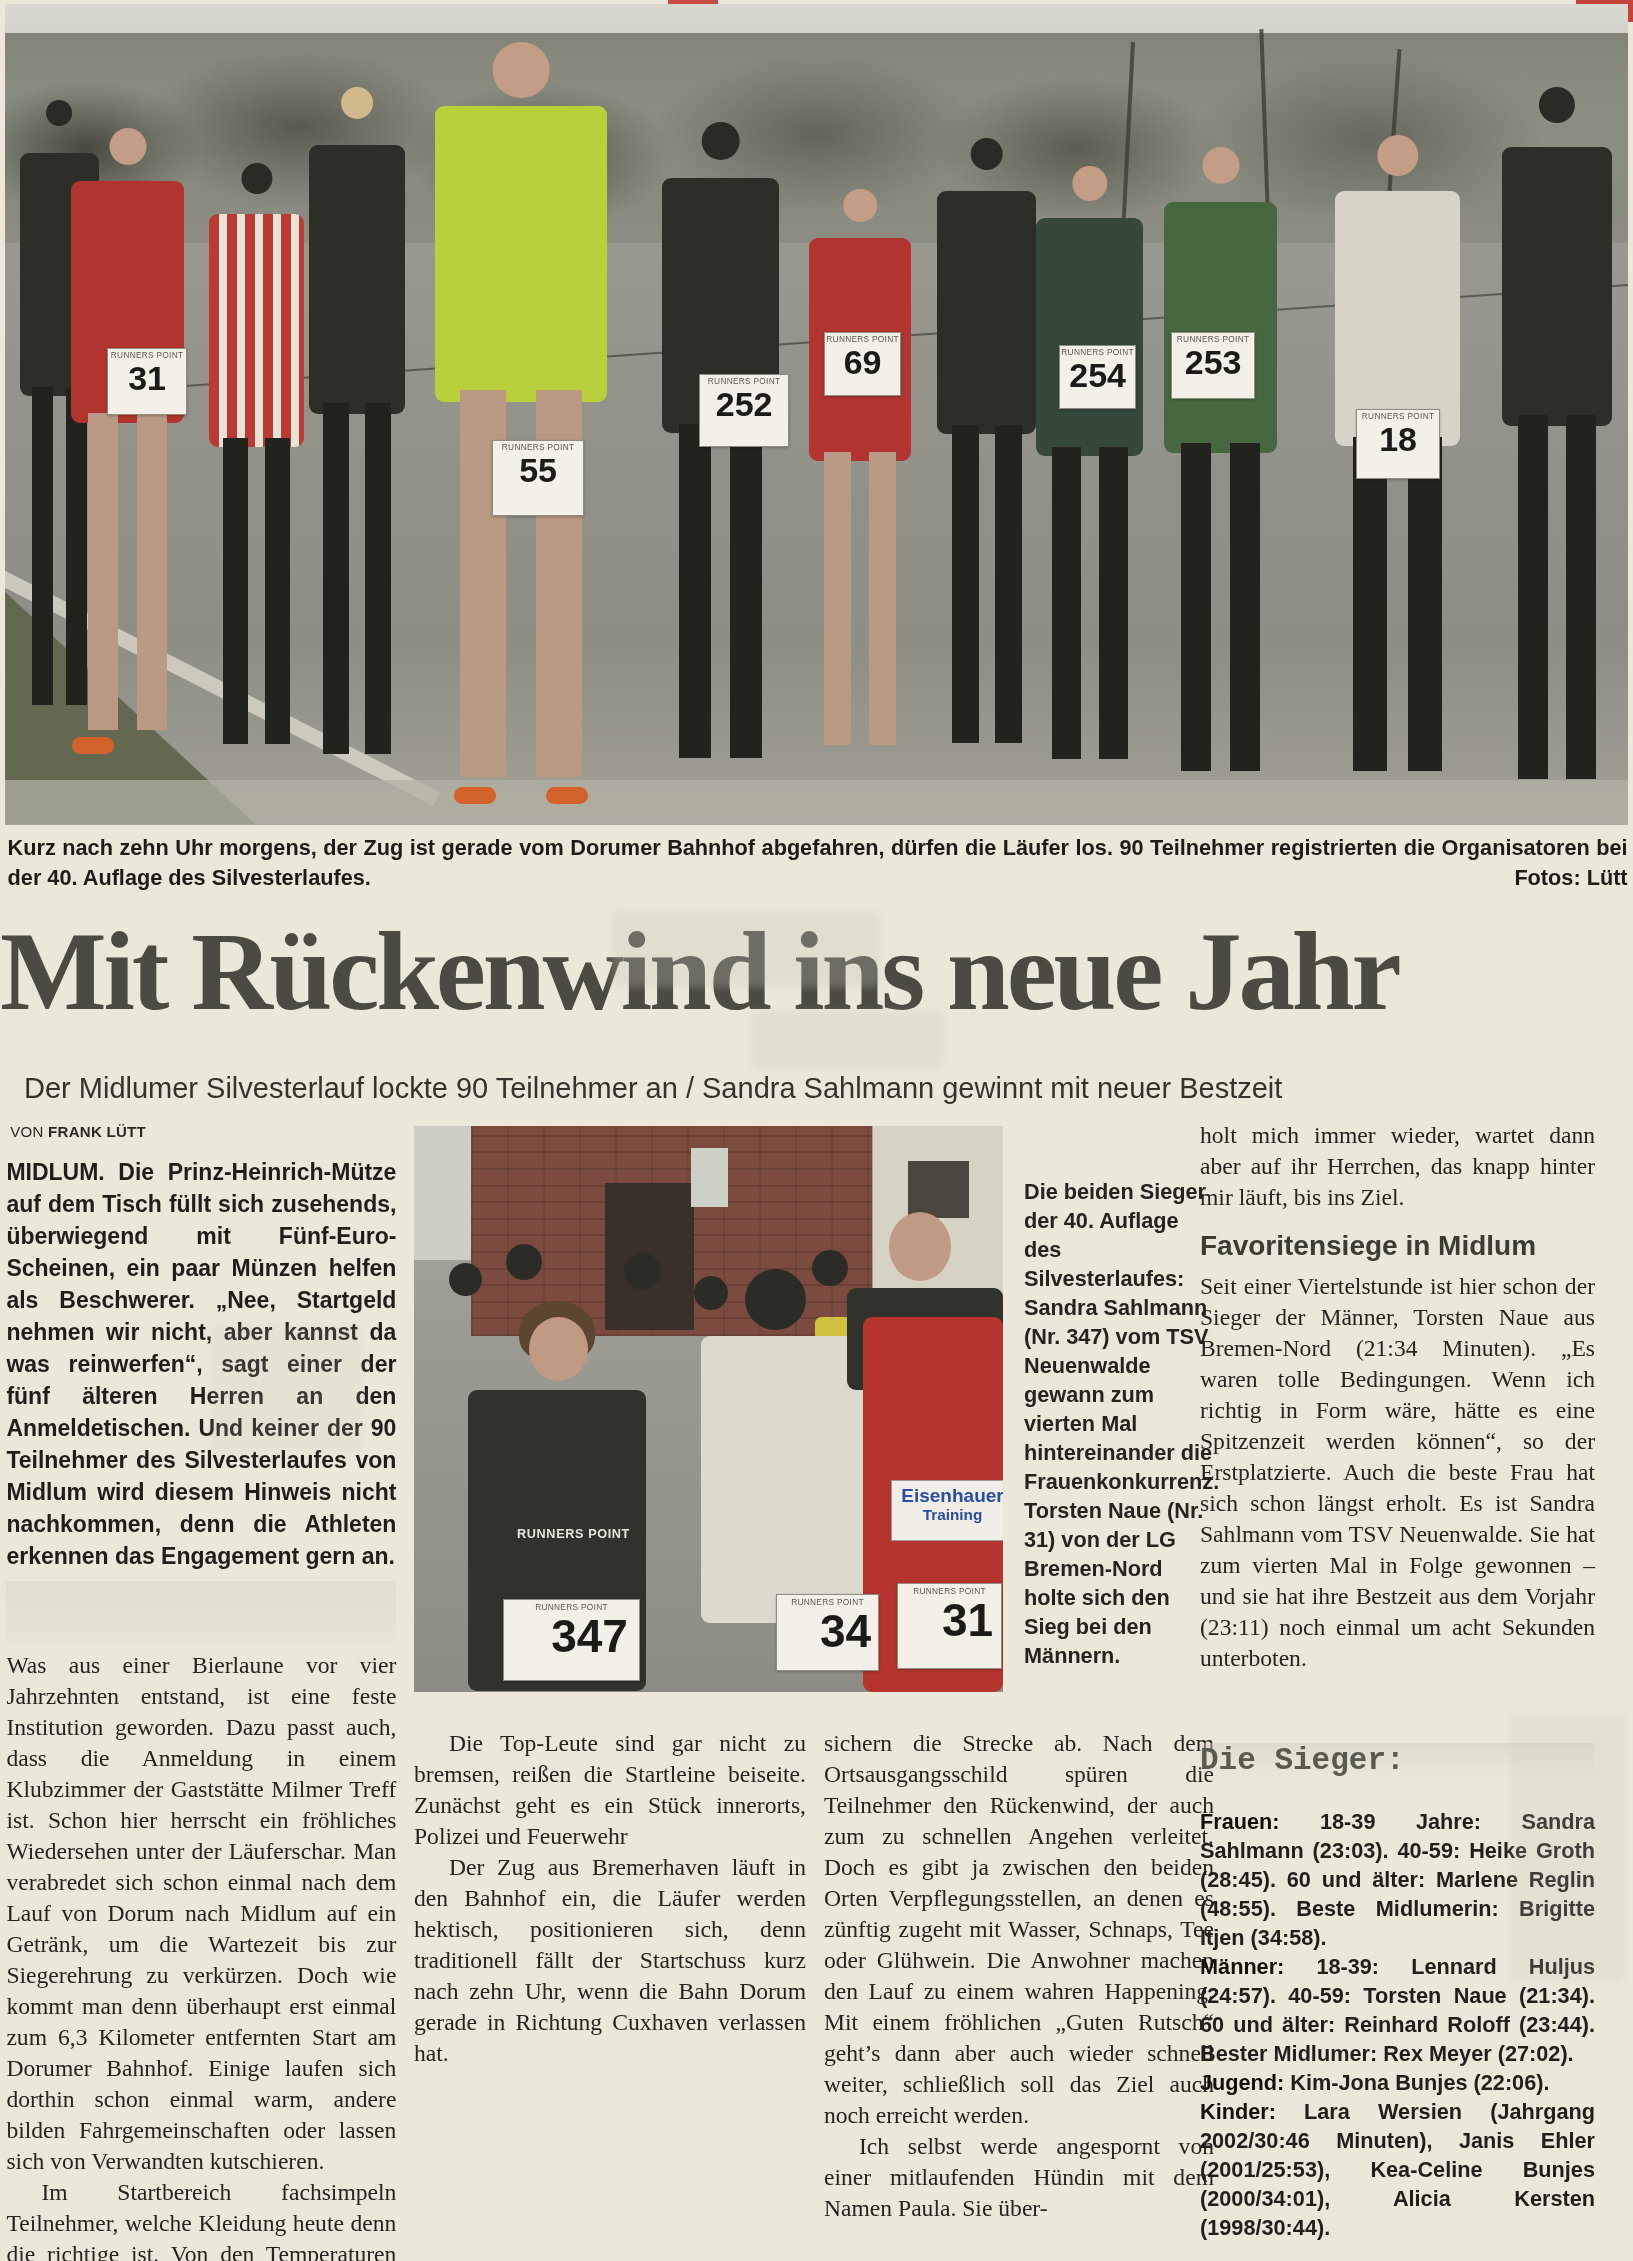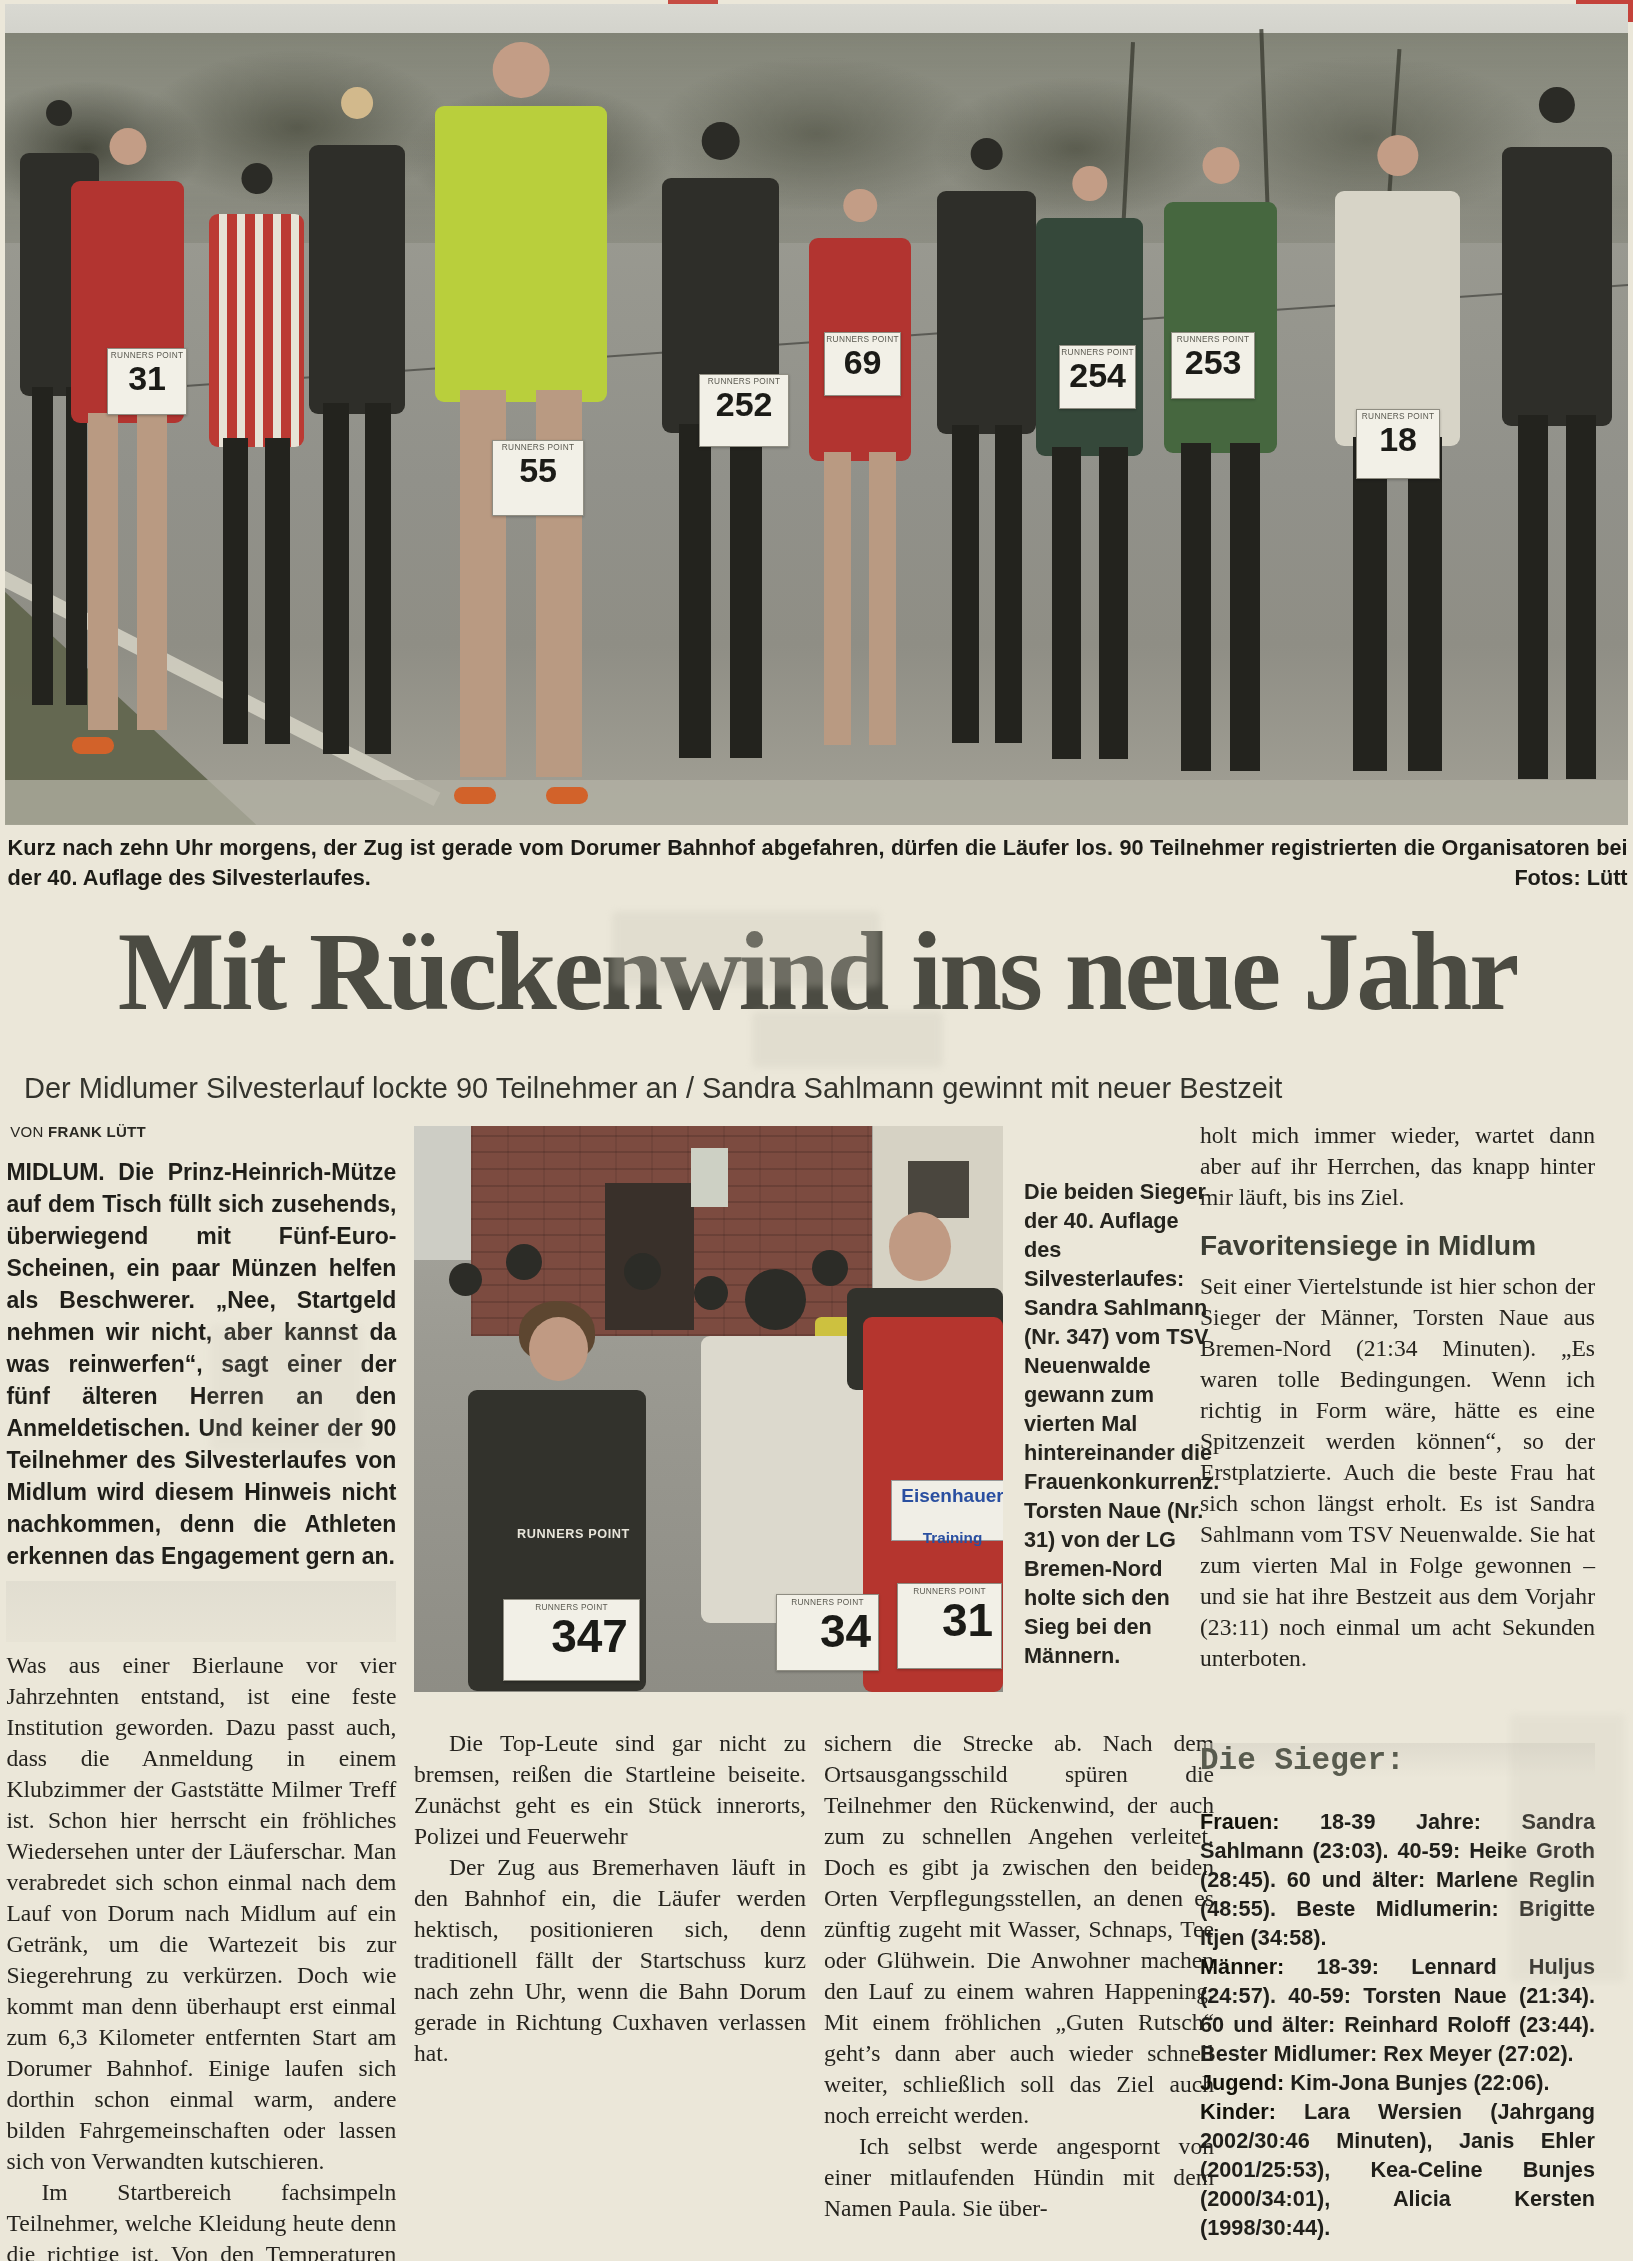--- a/index.html
+++ b/index.html
@@ -65,21 +65,21 @@
   .bib .num { display:block; font-weight:bold; color:#1b1b17; line-height:1.05; font-size:34px; }
   .bib.big .num { font-size:46px;margin-left:36px; }
 
   
   .caption-top { position:absolute; left:7.6px; top:833px; width:1620px;
     font-family:"Liberation Sans", sans-serif; font-weight:bold; font-size:21.7px; line-height:30px;
     color:#1d1c17; text-align:justify; }
   .caption-top .credit { position:absolute; right:0; bottom:0; font-weight:bold; }
 
   
-  .headline { position:absolute; left:0; top:906px; width:1634px; margin:0; text-align:center;
+  .headline { position:absolute; left:0; top:906px; width:1634px; margin:0; 
     font-family:"Liberation Serif", serif; font-weight:bold; font-size:113px; letter-spacing:-3.2px;
     color:#4b4b42; white-space:nowrap; }
   .subheadline { position:absolute; left:24px; top:1072px; width:1593px; margin:0;
     font-family:"Liberation Sans", sans-serif; font-weight:normal; font-size:29px; color:#34342d; }
   .byline { position:absolute; left:10.2px; top:1123px; font-family:"Liberation Sans", sans-serif;
     font-size:15px; color:#2a2923; letter-spacing:0.3px; }
   .byline .byname { font-weight:bold; }
 
   
   .col { position:absolute; }
@@ -116,21 +116,21 @@
   .pm-skin { background:#c09a83 !important; }
   .pm-yellow { position:absolute; background:#cdc13f; border-radius:6.4px; }
   .pm-body { position:absolute; background:#32322c; border-radius:9px; }
   .pm-body.red { background:#b5352e; }
   .pm-body.white { background:#dcd9cd; }
   .pm-hair { position:absolute; border-radius:50% 50% 40% 40%; background:#5d4630; }
   .vest-patch { position:absolute; left:477px; top:354px; width:121px; height:59px; background:#f0eee6;
     text-align:center; font-family:"Liberation Sans", sans-serif; font-weight:bold; line-height:1.1;
     border:0.6px solid #999; }
   .vest-patch .l1 { display:block; margin-top:5.1px; font-size:19px; color:#2a4fa0; }
-  .vest-patch .l2 { display:block; font-size:15.3px; color:#2a4fa0;margin-top:23px; }
+  .vest-patch .l2 { display:block; font-size:15.3px; color:#2a4fa0; }
   .jacket-brand { position:absolute; left:86px; top:401px; width:147px; text-align:center;
     font-family:"Liberation Sans", sans-serif; font-size:12.7px; font-weight:bold; color:#e8e5da;
     letter-spacing:0.6px; }
 
   
   .caption-col { position:absolute; left:1024px; top:1177px; width:190px;
     font-family:"Liberation Sans", sans-serif; font-weight:bold; font-size:21.7px; line-height:29px;
     color:#25241e; }
   .caption-col p { margin:0; }
 

